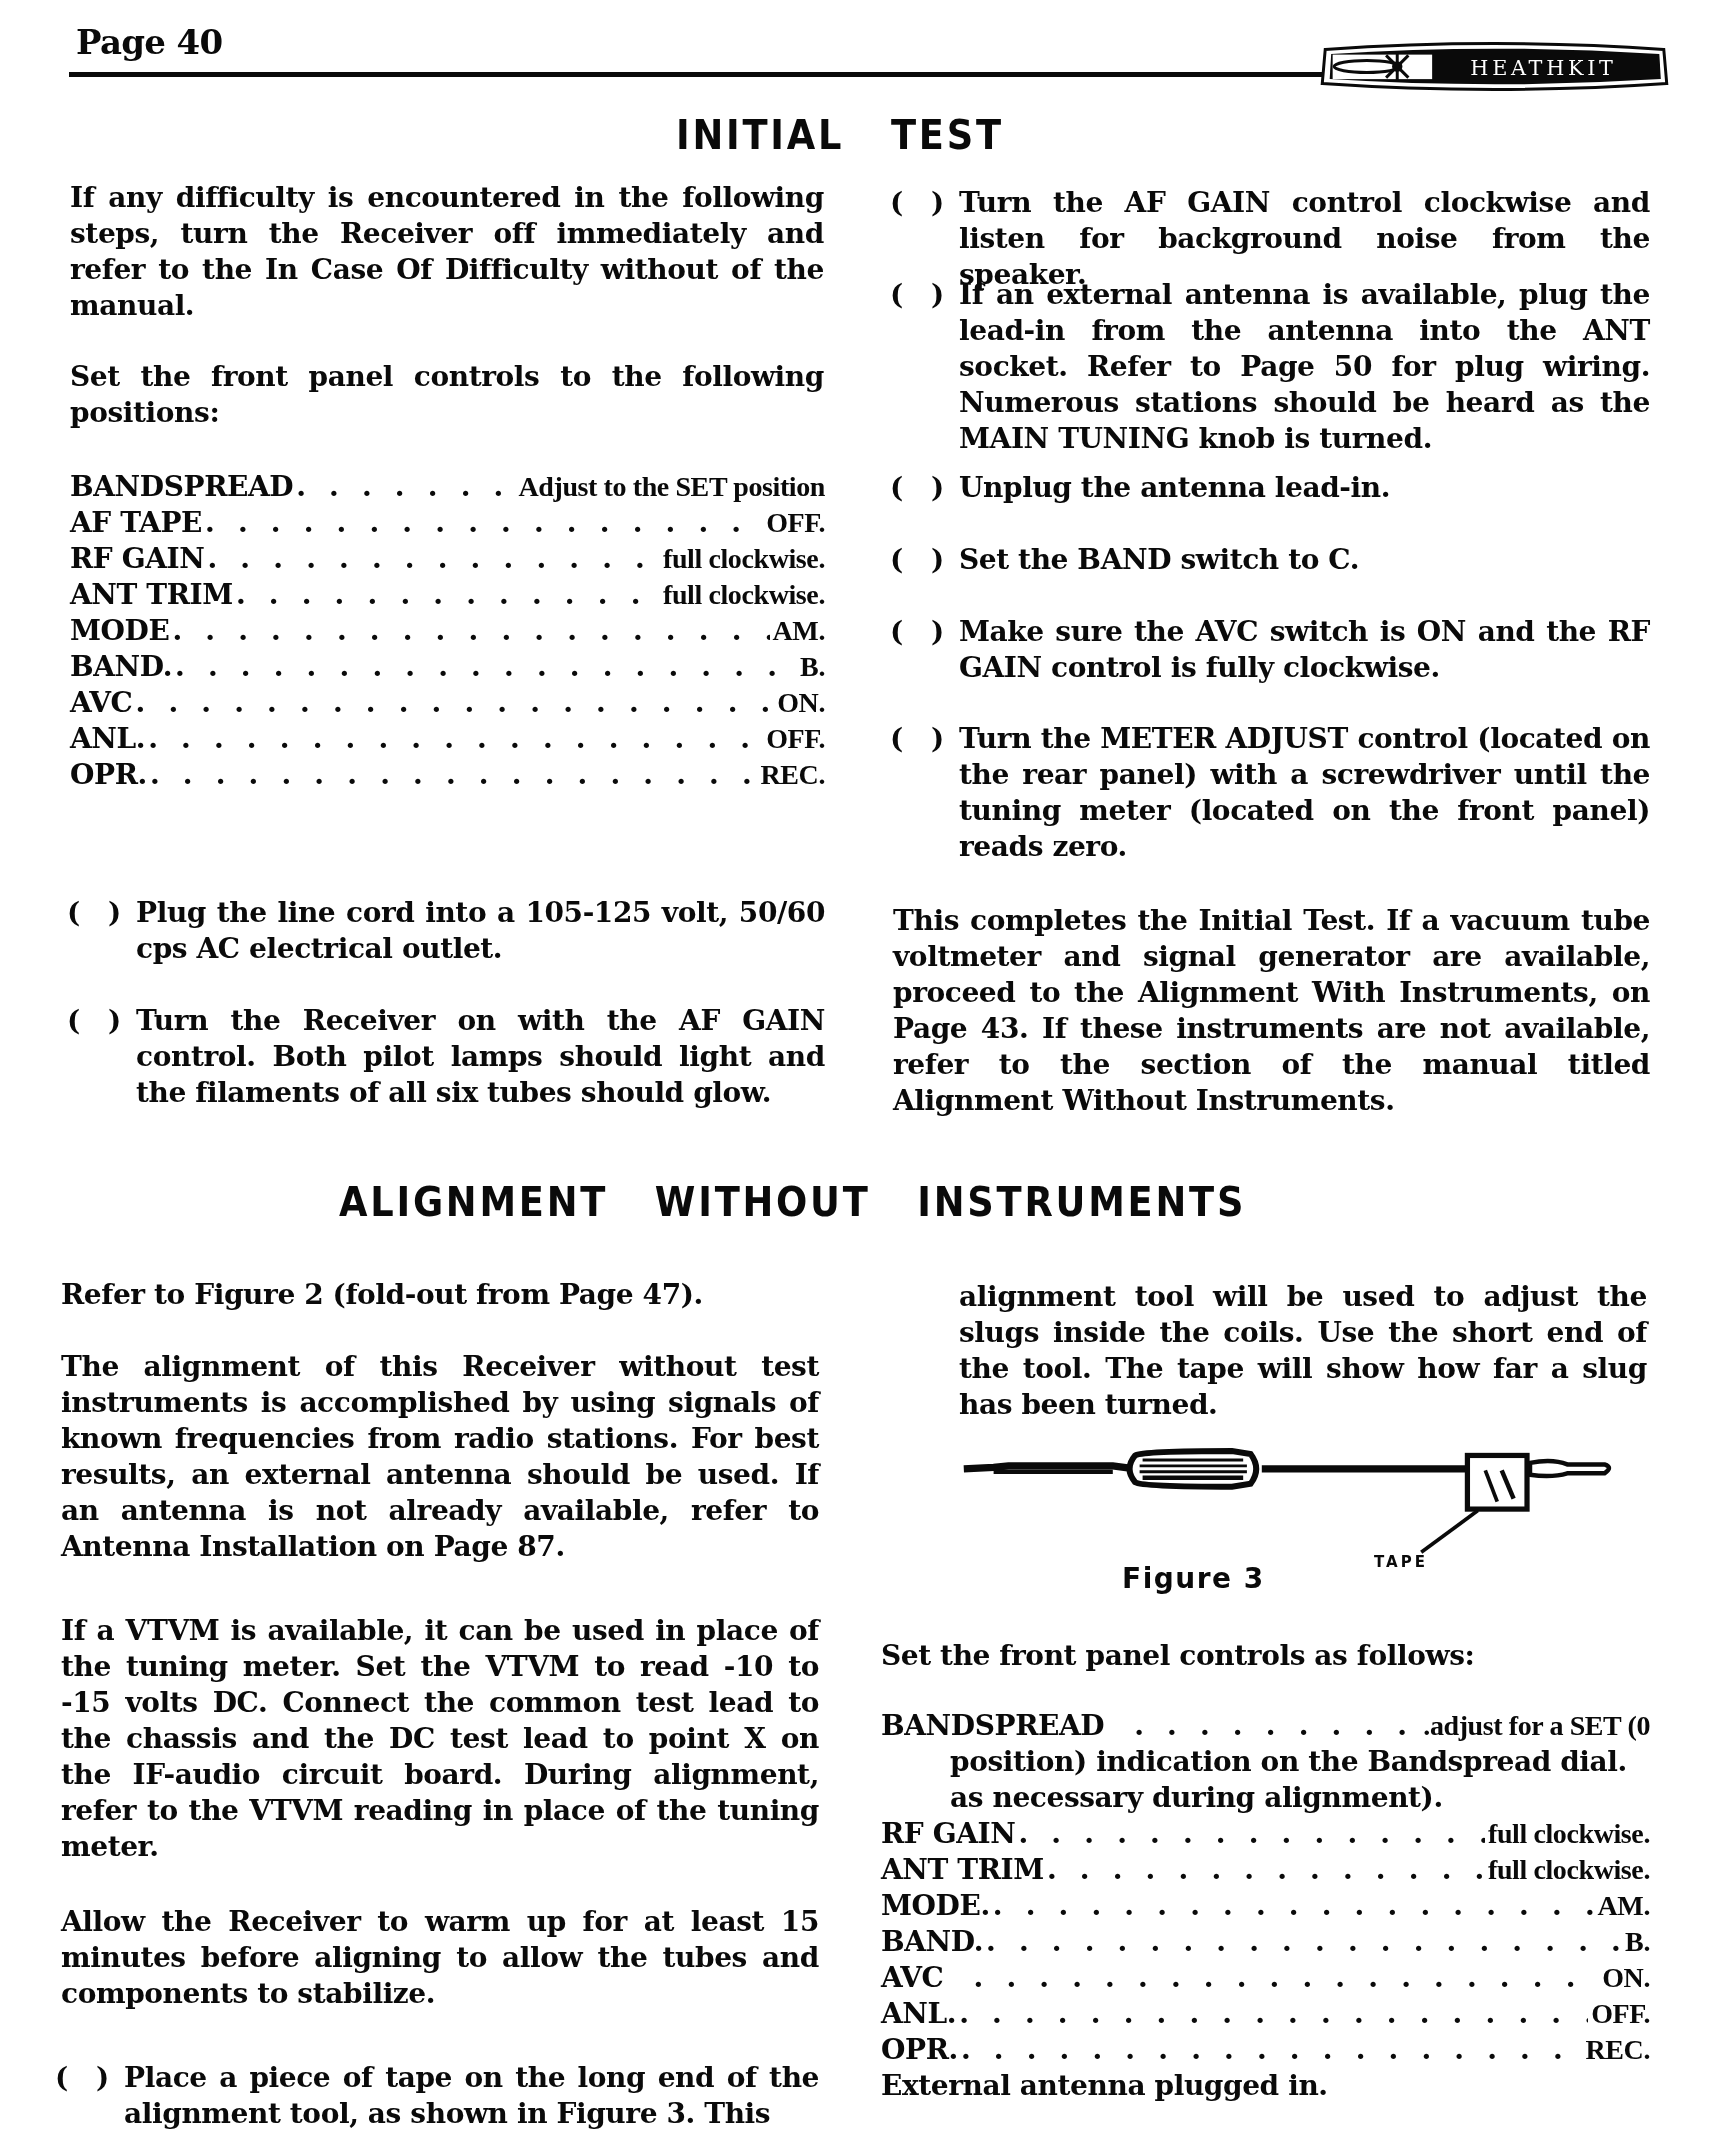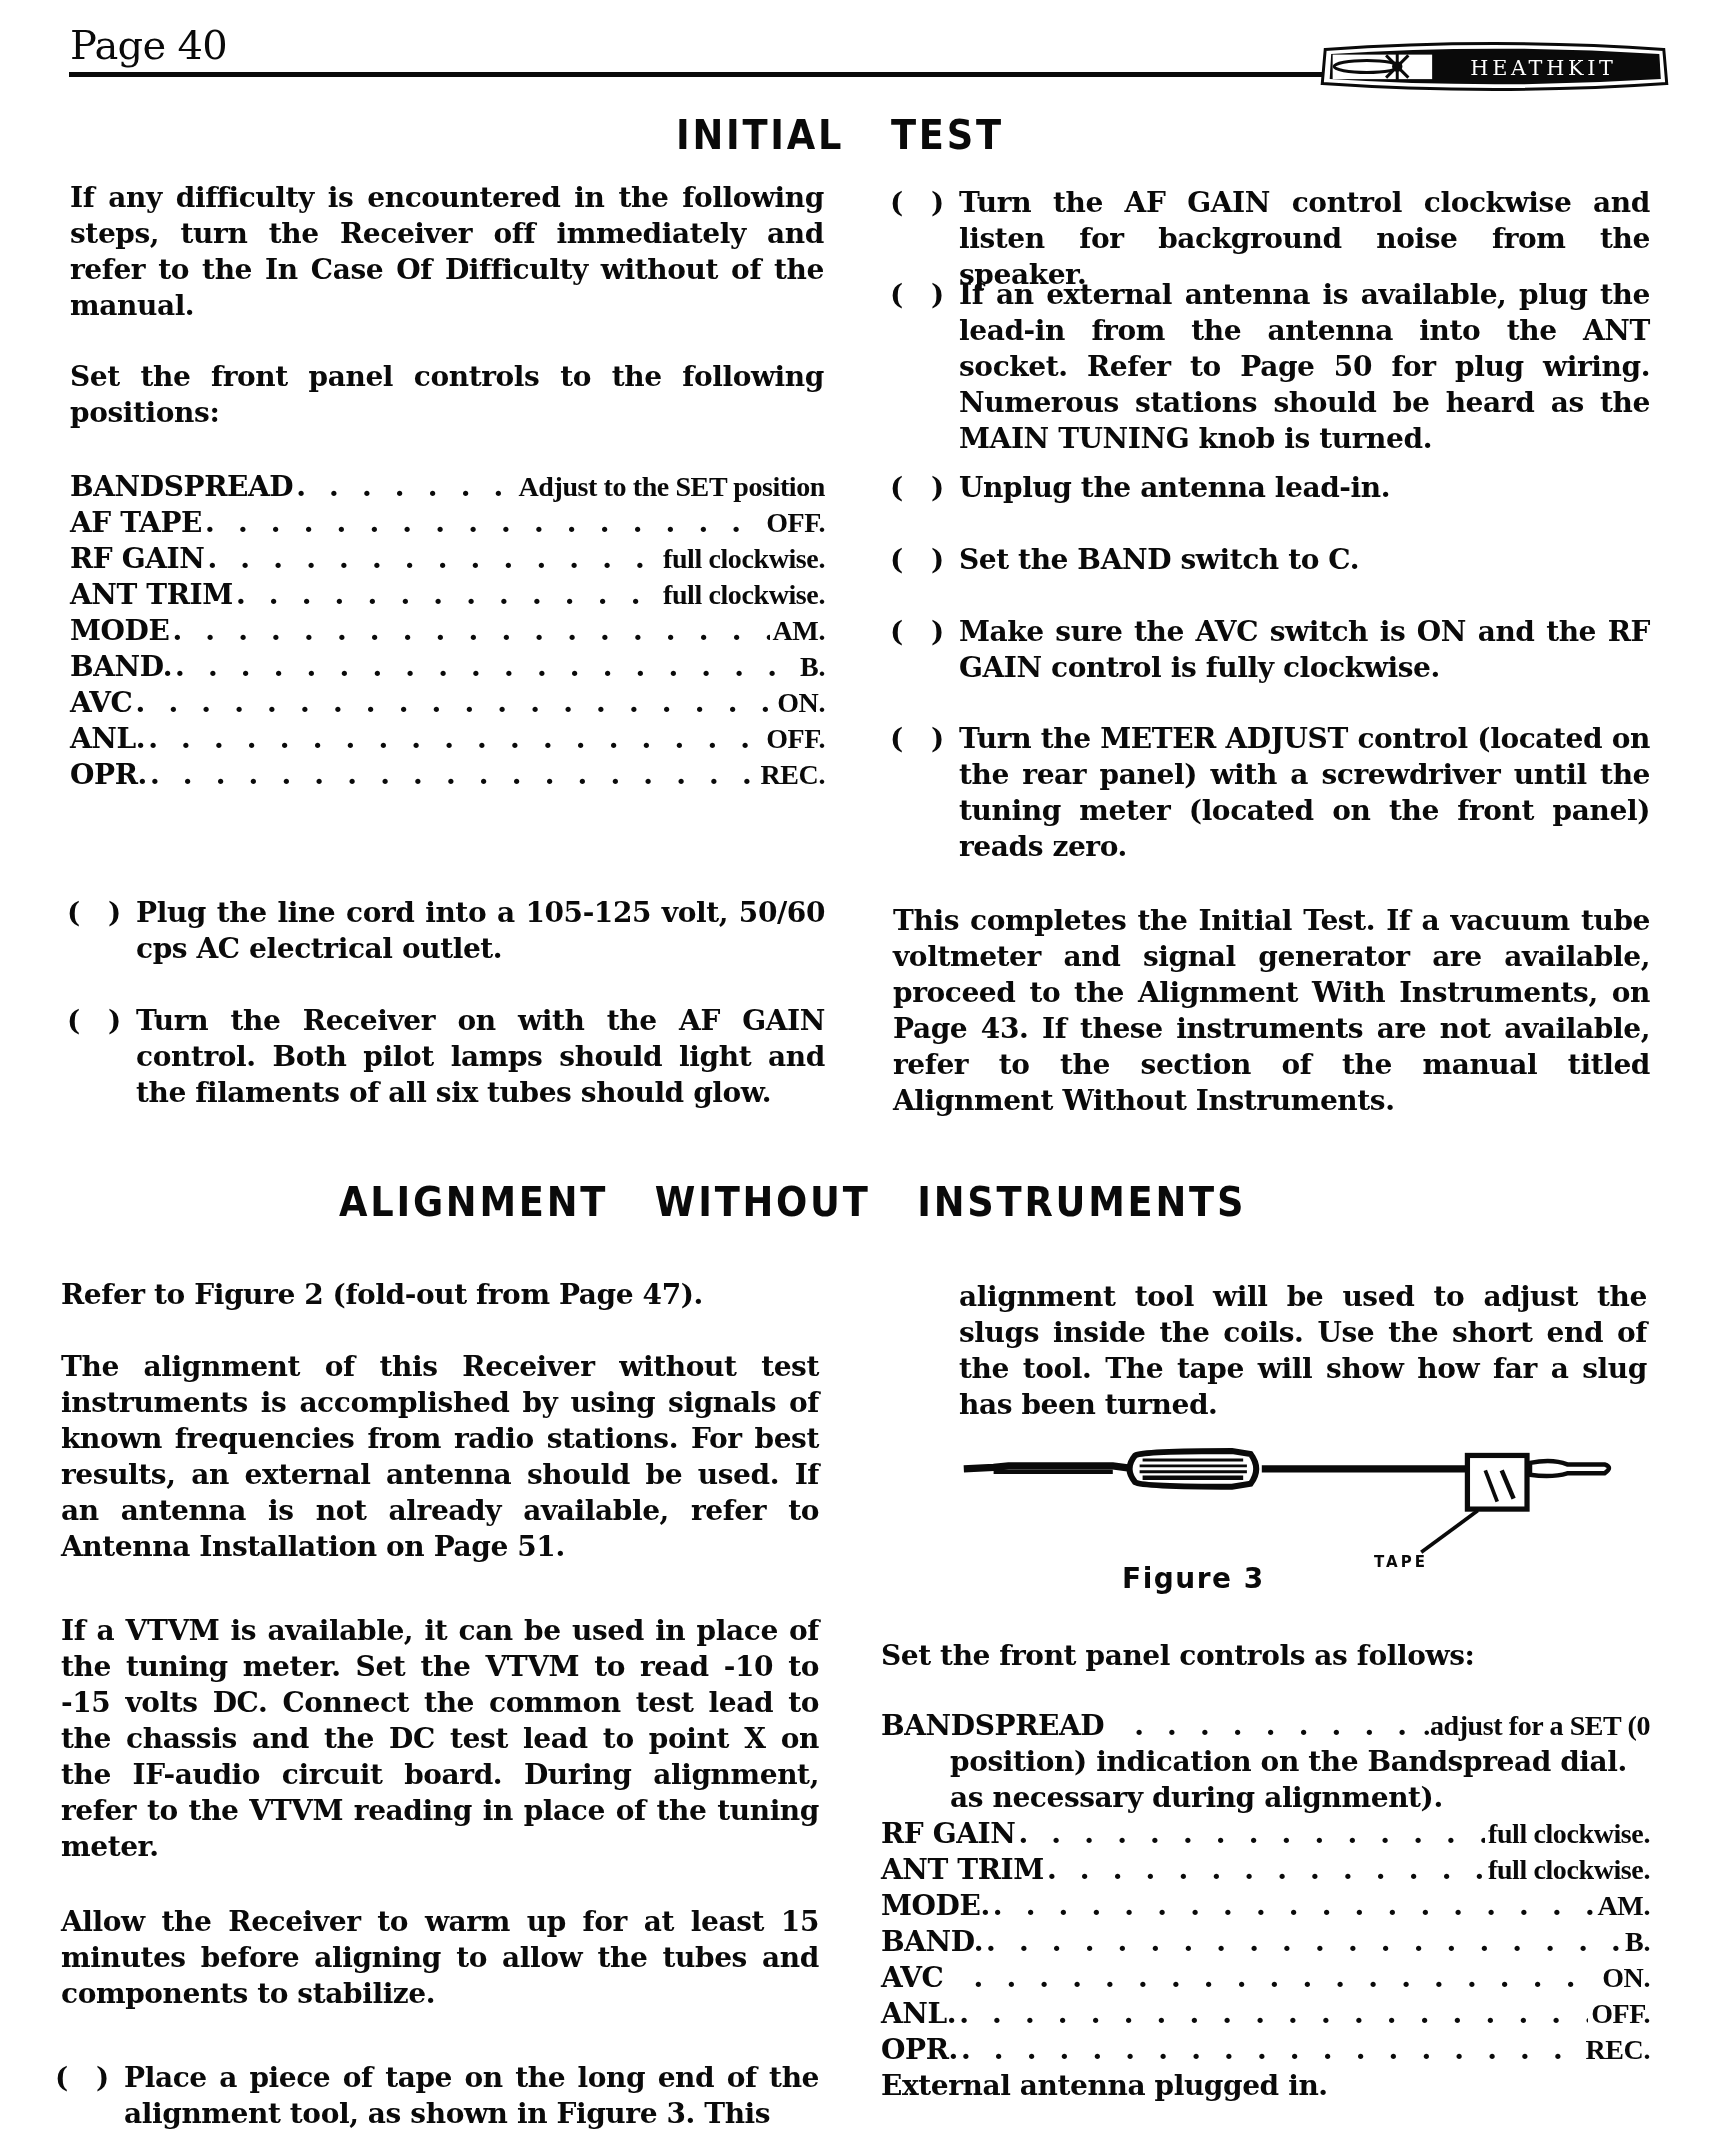--- a/index.html
+++ b/index.html
@@ -2,21 +2,21 @@
 <html style="font-size:12px"><head>
 <meta charset="utf-8">
 <style>
   html, body { margin: 0; padding: 0; background: #ffffff; }
   body {
     width: 1709px; height: 2151px; position: relative; overflow: hidden;
     font-family: "DejaVu Serif", "Liberation Serif", serif;
     color: #0a0a0a;
   }
   .abs { position: absolute; }
-  .page-num { left: 70px; top: 22.4px; font-size: 40px; font-weight: normal; letter-spacing: -0.7px; }
+  .page-num { left: 76px; top: 22.4px; font-size: 34px; font-weight: bold; letter-spacing: -0.7px; }
   .rule { left: 69px; top: 72px; width: 1269px; height: 4.5px; background: #0a0a0a; }
   .logo { left: 1320px; top: 42px; width: 349px; height: 49px; }
   .heading {
     font-family: "DejaVu Sans", "Liberation Sans", sans-serif;
     font-weight: bold; font-size: 40px; letter-spacing: 3px; white-space: pre;
     transform: scaleX(0.92); transform-origin: left top;
   }
   .h1 { left: 676px; top: 112px; }
   .h2 { left: 339px; top: 1179px; }
   .txt { font-size: 28px; line-height: 36px; text-align: justify; font-weight: bold; letter-spacing: -0.4px; }
@@ -138,21 +138,21 @@
 <div class="step" style="left:890px; top:721px; width:760px;">
   <span class="box">(   )</span>
   <div class="body">Turn the METER ADJUST control (located on the rear panel) with a screwdriver until the tuning meter (located on the front panel) reads zero.</div>
 </div>
 
 <div class="abs txt" style="left:893px; top:903px; width:757px;">This completes the Initial Test. If a vacuum tube voltmeter and signal generator are available, proceed to the Alignment With Instruments, on Page 43. If these instruments are not available, refer to the section of the manual titled Alignment Without Instruments.</div>
 
 <div class="abs heading h2">ALIGNMENT   WITHOUT   INSTRUMENTS</div>
 
 <div class="abs txt" style="left:61px; top:1277px; width:758px;">Refer to Figure 2 (fold-out from Page 47).</div>
-<div class="abs txt" style="left:61px; top:1349px; width:758px;">The alignment of this Receiver without test instruments is accomplished by using signals of known frequencies from radio stations. For best results, an external antenna should be used. If an antenna is not already available, refer to Antenna Installation on Page 51.</div>
+<div class="abs txt" style="left:61px; top:1349px; width:758px;">The alignment of this Receiver without test instruments is accomplished by using signals of known frequencies from radio stations. For best results, an external antenna should be used. If an antenna is not already available, refer to Antenna Installation on Page 87.</div>
 <div class="abs txt" style="left:61px; top:1613px; width:758px;">If a VTVM is available, it can be used in place of the tuning meter. Set the VTVM to read -10 to -15 volts DC. Connect the common test lead to the chassis and the DC test lead to point X on the IF-audio circuit board. During alignment, refer to the VTVM reading in place of the tuning meter.</div>
 <div class="abs txt" style="left:61px; top:1904px; width:758px;">Allow the Receiver to warm up for at least 15 minutes before aligning to allow the tubes and components to stabilize.</div>
 
 <div class="step" style="left:55px; top:2060px; width:764px;">
   <span class="box">(   )</span>
   <div class="body">Place a piece of tape on the long end of the alignment tool, as shown in Figure 3. This</div>
 </div>
 
 <div class="abs txt" style="left:959px; top:1279px; width:688px;">alignment tool will be used to adjust the slugs inside the coils. Use the short end of the tool. The tape will show how far a slug has been turned.</div>
 

